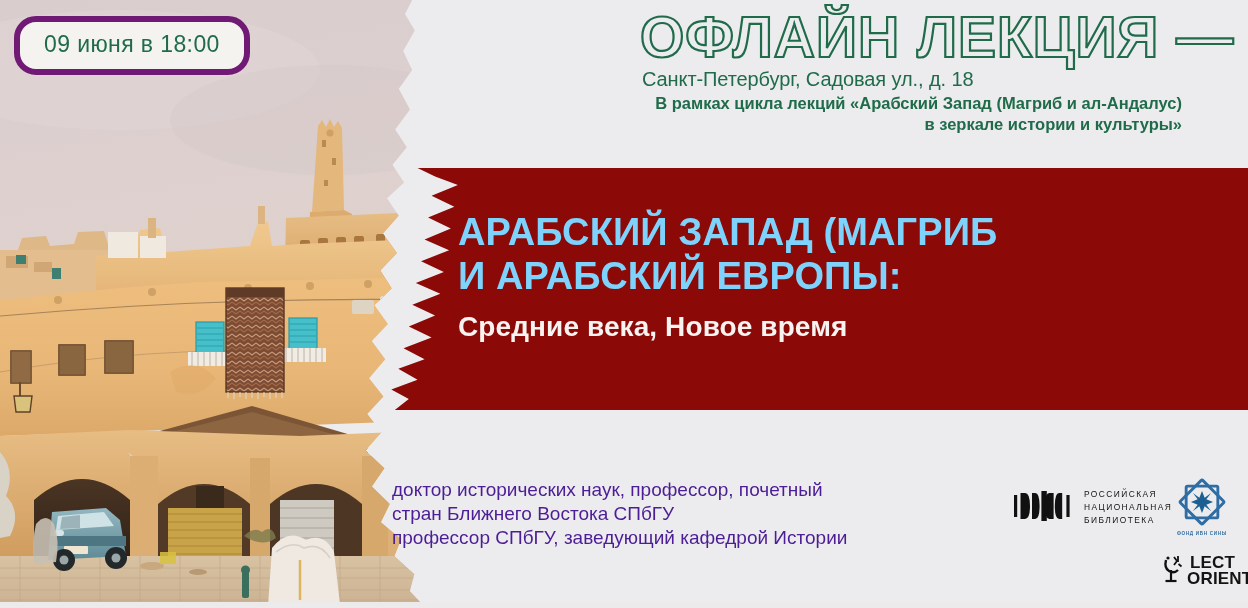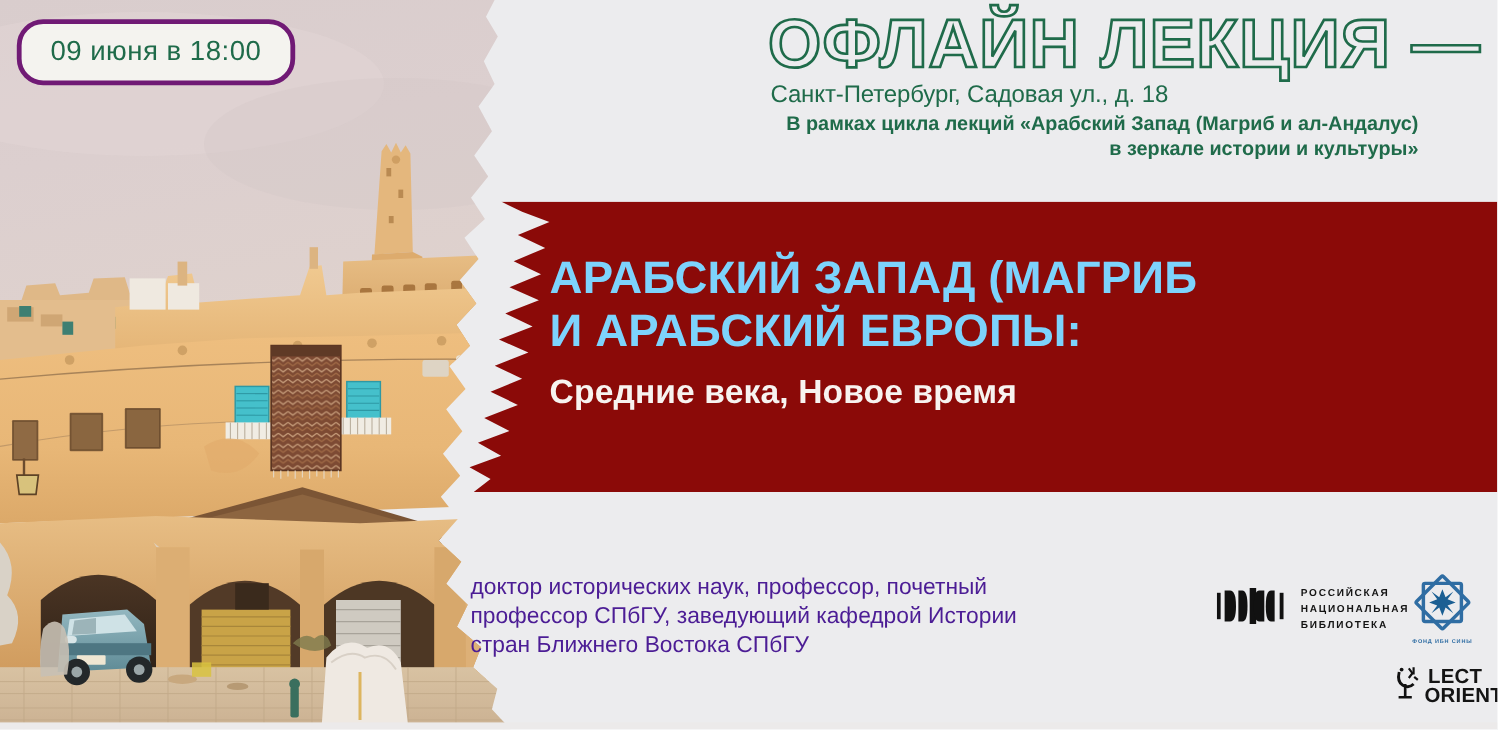--- a/index.html
+++ b/index.html
@@ -46,21 +46,21 @@
         0% 100%);
   }
   .photo { position: absolute; inset: 0; }
   .photo svg { display: block; width: 100%; height: 100%; }
 
   
   .date-badge {
     position: absolute;
     left: 14px; top: 16px;
     padding: 9px 24px 11px;
-    border: 4px solid #701a75;
+    border: 6px solid #701a75;
     border-radius: 22px;
     background: #f4f3ef;
     color: #1f6b4a;
     font-size: 23px;
     font-weight: 400;
     letter-spacing: 0.4px;
     white-space: nowrap;
     z-index: 40;
   }
 
@@ -175,21 +175,21 @@
 
   
   .logos { position: absolute; left: 1010px; top: 478px; width: 238px; height: 130px; z-index: 30; }
   .logo-rnl {
     position: absolute; left: 4px; top: 10px;
     display: flex; align-items: center; gap: 12px;
   }
   .logo-rnl-mark { flex: 0 0 auto; }
   .logo-rnl-text {
     font-size: 8.4px;
-    font-weight: 700;
+    font-weight: 400;
     letter-spacing: 1.45px;
     line-height: 1.55;
     color: #141414;
     white-space: nowrap;
   }
   .logo-star {
     position: absolute; left: 157px; top: 0px;
     width: 70px; text-align: center;
   }
   .logo-star-caption {
@@ -500,22 +500,22 @@
         <div>АРАБСКИЙ ЗАПАД (МАГРИБ</div>
         <div>И АРАБСКИЙ ЕВРОПЫ:</div>
       </div>
       <div class="lec-subtitle">Средние века, Новое время</div>
     </div>
   </div>
 
   <div class="lecturer">
     <div class="lecturer-desc">
       <div>доктор исторических наук, профессор, почетный</div>
+      <div>стран Ближнего Востока СПбГУ</div>
       <div>профессор СПбГУ, заведующий кафедрой Истории</div>
-      <div>стран Ближнего Востока СПбГУ</div>
     </div>
   </div>
 
   <div class="logos">
 
     <div class="logo-rnl">
       <span class="logo-rnl-mark">
         <svg width="58" height="30" viewBox="0 0 58 30">
           <rect x="0" y="4" width="3.2" height="22" fill="#111"></rect>
           <path d="M6.5 2 h4.5 q5 0 5 13 t-5 13 h-4.5 z" fill="#111"></path>

